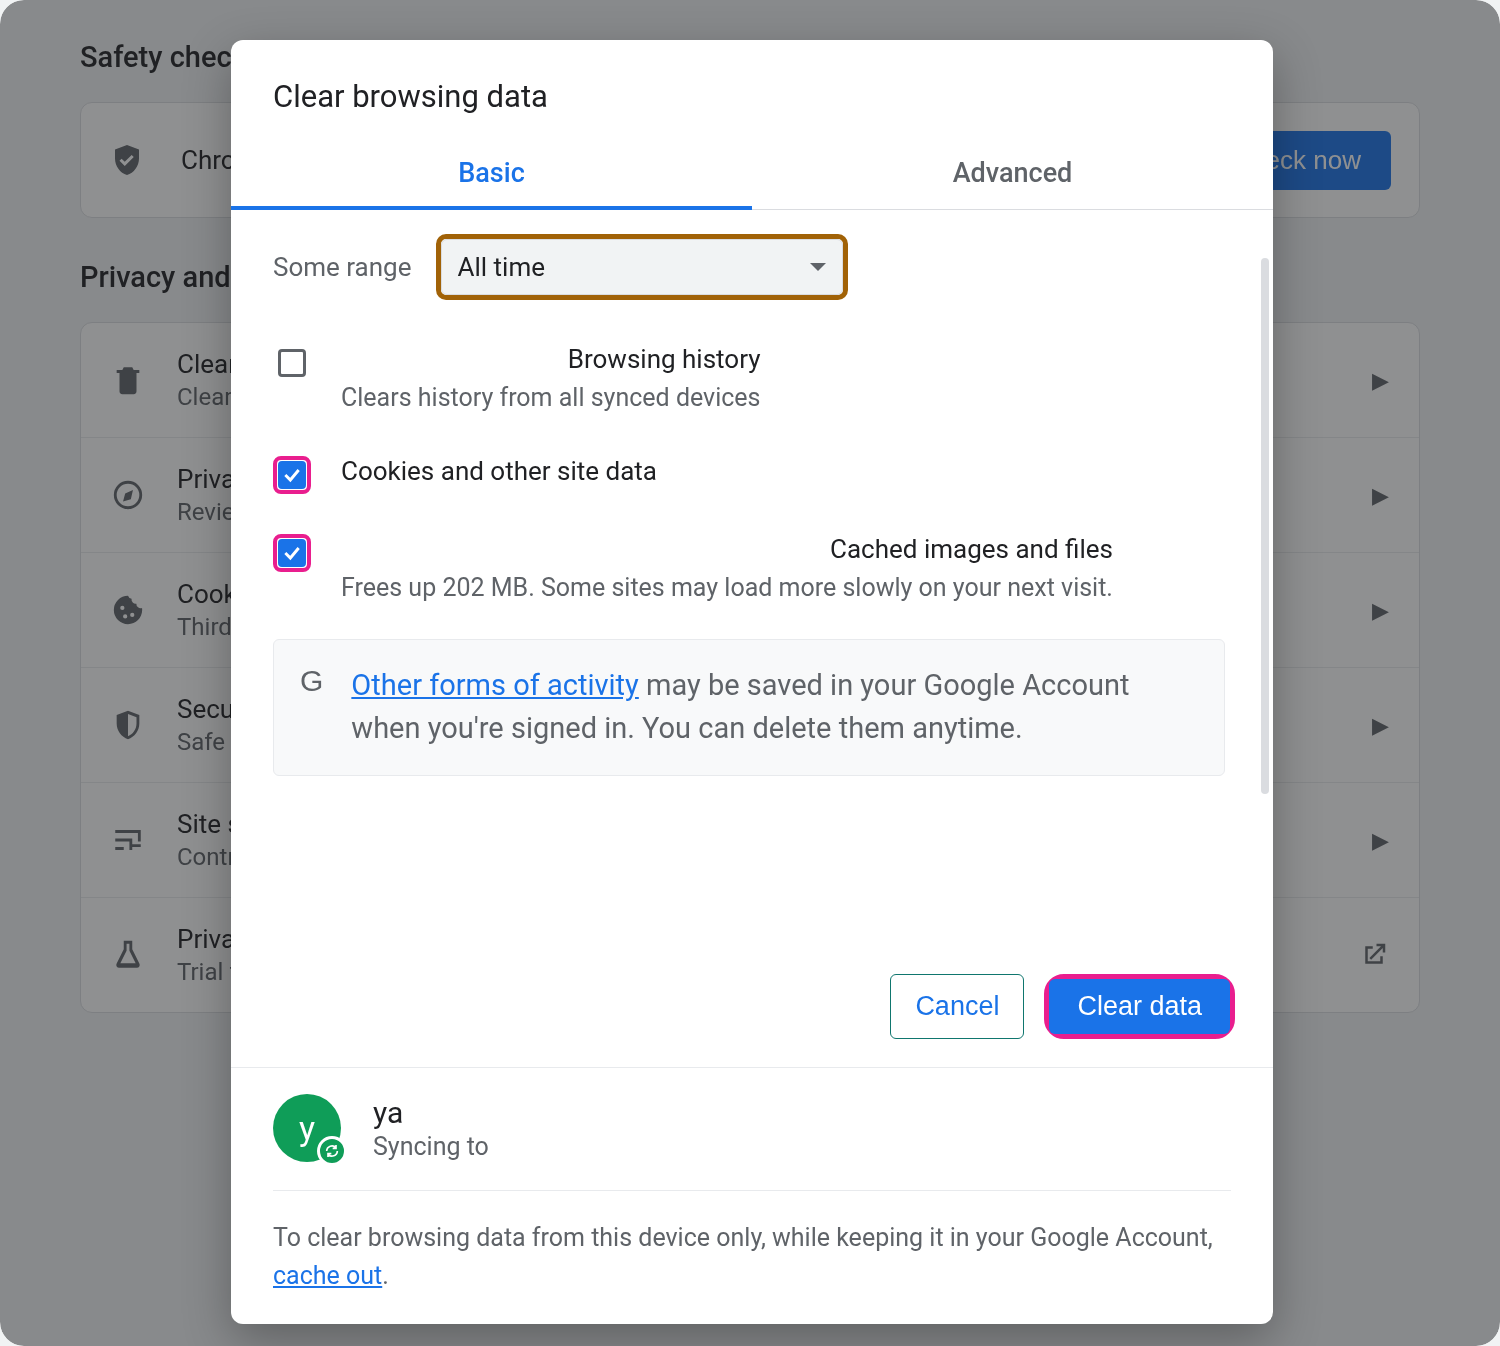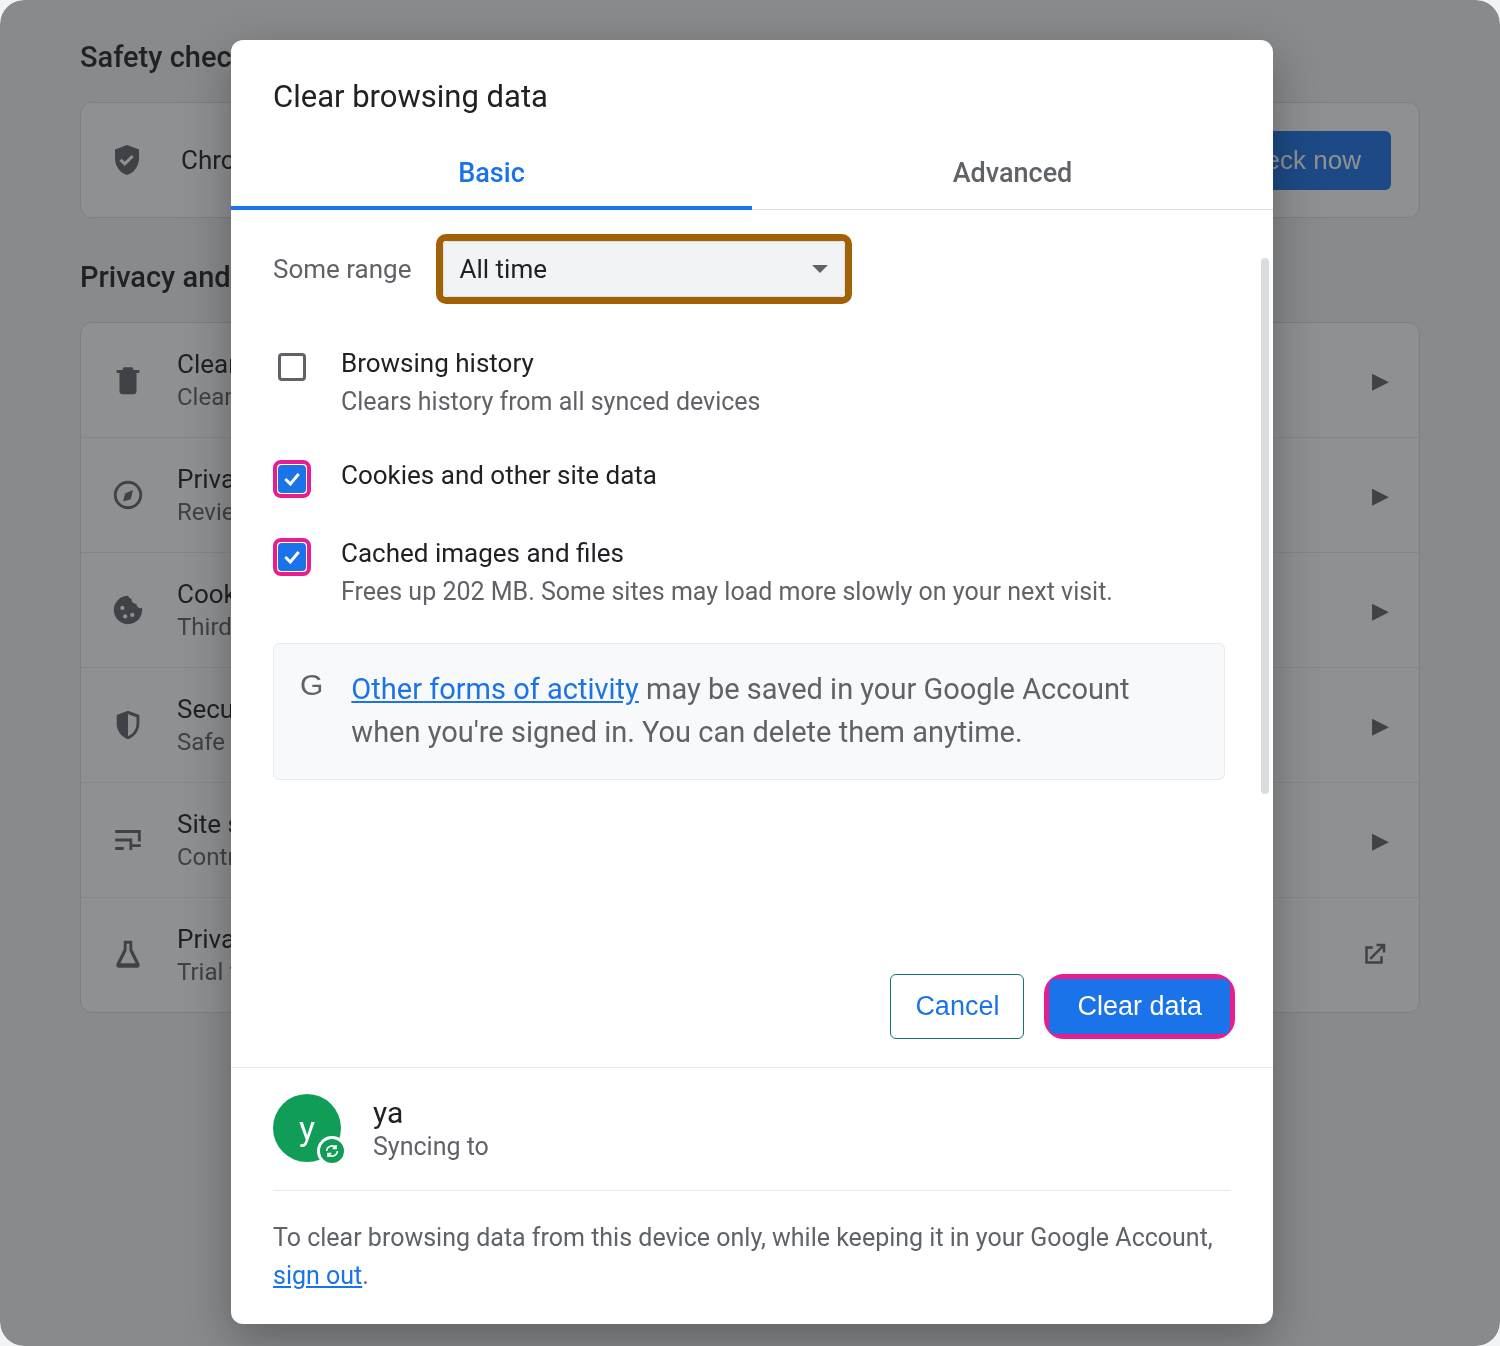--- a/index.html
+++ b/index.html
@@ -49,40 +49,40 @@
   .dlg-title { font-size:31px; color:#202124; padding: 38px 42px 24px; font-weight:400;}
   .tabs { display:flex; border-bottom:1px solid #dadce0; }
   .tab { flex:1; text-align:center; padding: 18px 0 20px; font-size:27px; color:#5f6368; cursor:pointer; font-weight:500; position:relative;}
   .tab.active { color:#1a73e8; }
   .tab.active::after { content:""; position:absolute; left:0; right:0; bottom:-1px; height:4px; background:#1a73e8; }
 
   .dlg-body { padding: 24px 42px 0; flex:1; overflow-y:auto; border-right: 6px solid transparent;}
   .scroll-ind { position:absolute; right:4px; top:218px; width:8px; height:536px; background:#dadce0; border-radius:4px;}
   .time-row { display:flex; align-items:center; gap:24px; margin-bottom: 30px;}
   .time-label { font-size:26px; color:#5f6368; }
-  .hl-pink { border: 7px solid #a16207; border-radius: 10px; display:inline-flex; }
+  .hl-pink { border: 5px solid #a16207; border-radius: 10px; display:inline-flex; }
   .select-box {
     width: 402px; height: 56px; border:1px solid #dadce0; border-radius:6px;
     background:#f1f3f4; display:flex; align-items:center; justify-content:space-between;
     padding: 0 16px; font-size:26px; color:#202124; cursor:pointer;
   }
   .select-box .caret { border-left:8px solid transparent; border-right:8px solid transparent; border-top:8px solid #5f6368; }
 
   .opt { display:flex; gap:30px; padding: 14px 0 26px; }
   .chk-hl { border:4px solid #e91e8e; border-radius:8px; padding:1px; height:fit-content;}
   .chk-plain { padding:5px; height:fit-content;}
   .chk {
     width:28px; height:28px; border:3px solid #5f6368; border-radius:4px;
     background:#fff; display:flex; align-items:center; justify-content:center; cursor:pointer;
     flex-shrink:0;
   }
   .chk.checked { background:#1a73e8; border-color:#1a73e8; }
   .chk.checked svg { width:20px; height:20px; stroke:#fff; stroke-width:3.5; fill:none; }
   .opt-txt { display:flex; flex-direction:column; gap:6px; }
-  .opt-title { font-size:26px; color:#202124; }
+  .opt-title { font-size:26px; color:#202124;text-align:right; }
   .opt-sub { font-size:25px; color:#5f6368; line-height:1.45;}
 
   .info-box {
     background:#f8f9fa; border:1px solid #e8eaed; border-radius:6px;
     padding: 24px 26px; display:flex; gap:28px; margin-top:6px;
   }
   .g-ic { font-size:30px; font-weight:500; color:#5f6368; font-family: "Product Sans", Arial, sans-serif;}
   .info-txt { font-size:29px; color:#5f6368; line-height:1.5;}
   .info-txt a { color:#1a73e8; text-decoration:underline; cursor:pointer;}
 
@@ -271,16 +271,16 @@
               <path d="M4 12a8 8 0 0 1 14-5M20 12a8 8 0 0 1-14 5M18 3v5h-5M6 21v-5h5"></path>
             </svg>
           </span>
       </div>
       <div>
         <div class="sync-name">ya</div>
         <div class="sync-sub">Syncing to</div>
       </div>
     </div>
     <div class="footer-note">
-      <span>To clear browsing data from this device only, while keeping it in your Google Account, </span><a>sign out</a><span>.</span>
+      <span>To clear browsing data from this device only, while keeping it in your Google Account, </span><a>cache out</a><span>.</span>
     </div>
   </div>
 </div>
 
 </body></html>

